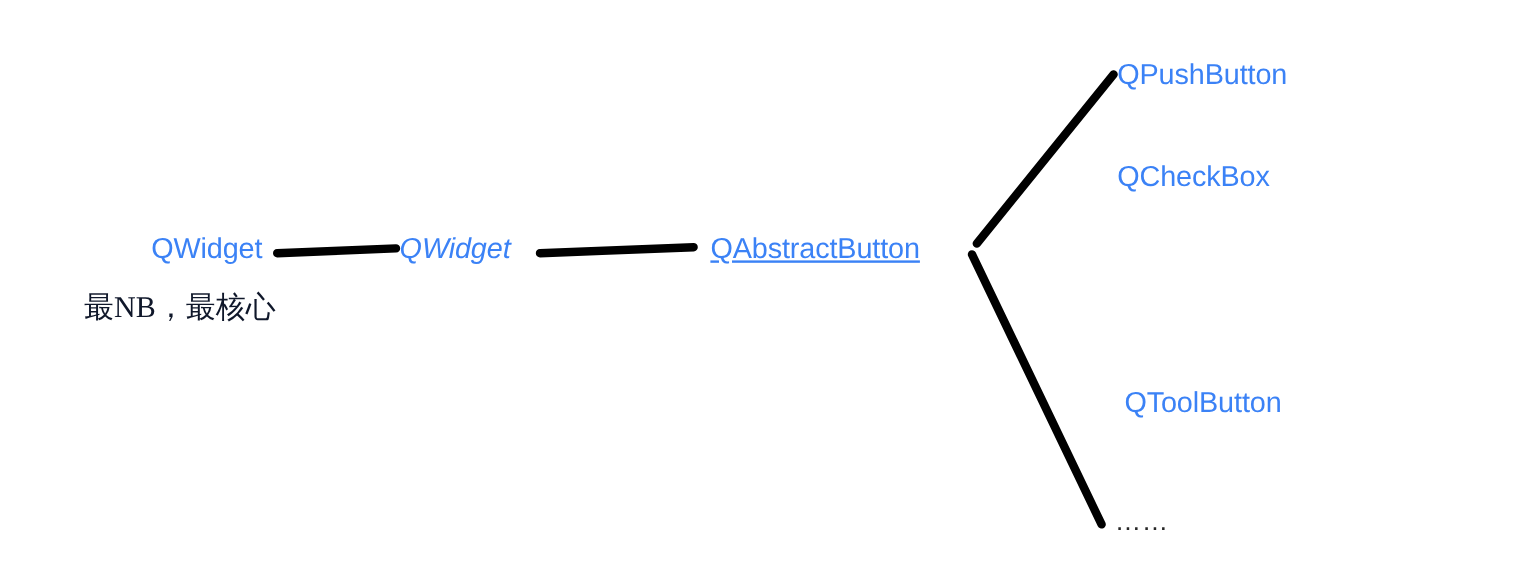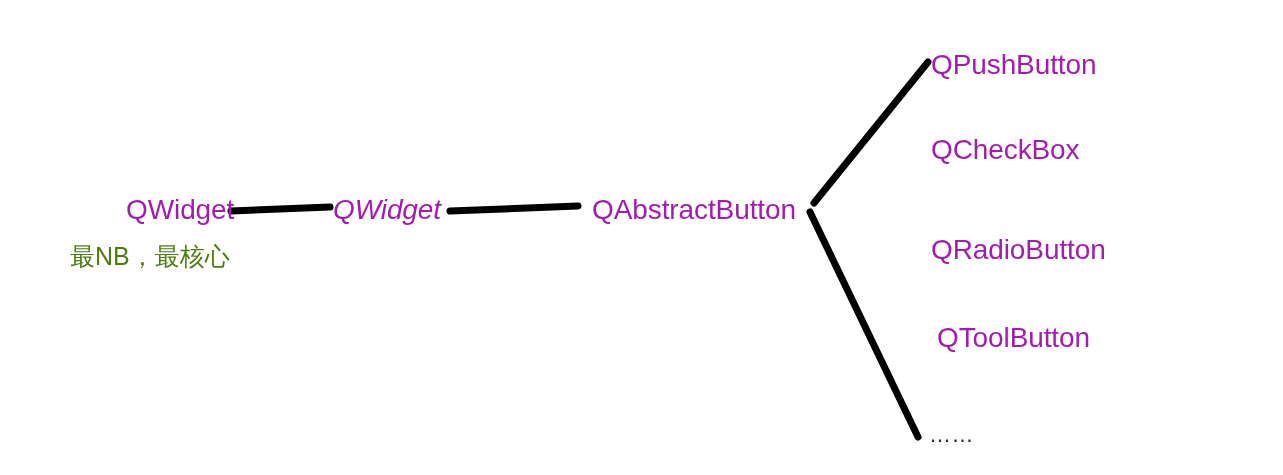--- a/index.html
+++ b/index.html
@@ -23,52 +23,52 @@
   #edges {
     position: absolute;
     left: 0;
     top: 0;
     width: 1283px;
     height: 475px;
     pointer-events: none;
   }
   .node-label {
     position: absolute;
-    color: #a21caf;
+    color: #3b82f6;
     font-family: "Liberation Sans", "DejaVu Sans", sans-serif;
-    font-size: 28px;
+    font-size: 24px;
     font-weight: 400;
     line-height: 1;
     white-space: nowrap;
     letter-spacing: -0.1px;
   }
   .note-label {
     position: absolute;
-    color: #4d7c0f;
-    font-family: Liberation Sans, sans-serif;
+    color: #0f172a;
+    font-family: Liberation Serif, serif;
     font-size: 25px;
     font-weight: 400;
     line-height: 1;
     white-space: nowrap;
   }
   .ellipsis-label {
     position: absolute;
     color: #262626;
     font-family: "Liberation Sans", "DejaVu Sans", sans-serif;
     font-size: 22px;
     font-weight: 400;
     line-height: 1;
     white-space: nowrap;
     letter-spacing: 0.5px;
   }
 
   
   #node-qobject          { left: 126px; top: 196px; }
   #node-qwidget          { left: 333px; top: 196px; font-style: italic; }
-  #node-qabstractbutton  { left: 592px; top: 196px; }
+  #node-qabstractbutton  { left: 592px; top: 196px; text-decoration: underline; }
   #node-qpushbutton      { left: 931px; top: 51px;  }
   #node-qcheckbox        { left: 931px; top: 136px; }
   #node-qradiobutton     { left: 931px; top: 236px; }
   #node-qtoolbutton      { left: 937px; top: 324px; }
   #note-core             { left: 70px;  top: 244px; }
   #node-ellipsis         { left: 929px; top: 424px; }
 </style>
 </head>
 <body>
 
@@ -84,21 +84,20 @@
   <div class="node-label" id="node-qobject">QWidget</div>
 
   <div class="node-label" id="node-qwidget">QWidget</div>
 
   <div class="node-label" id="node-qabstractbutton">QAbstractButton</div>
 
   <div class="node-label" id="node-qpushbutton">QPushButton</div>
 
   <div class="node-label" id="node-qcheckbox">QCheckBox</div>
 
-  <div class="node-label" id="node-qradiobutton">QRadioButton</div>
 
   <div class="node-label" id="node-qtoolbutton">QToolButton</div>
 
   <div class="ellipsis-label" id="node-ellipsis">……</div>
 
   <div class="note-label" id="note-core">最NB，最核心</div>
 
 </div>
 
 </body></html>

